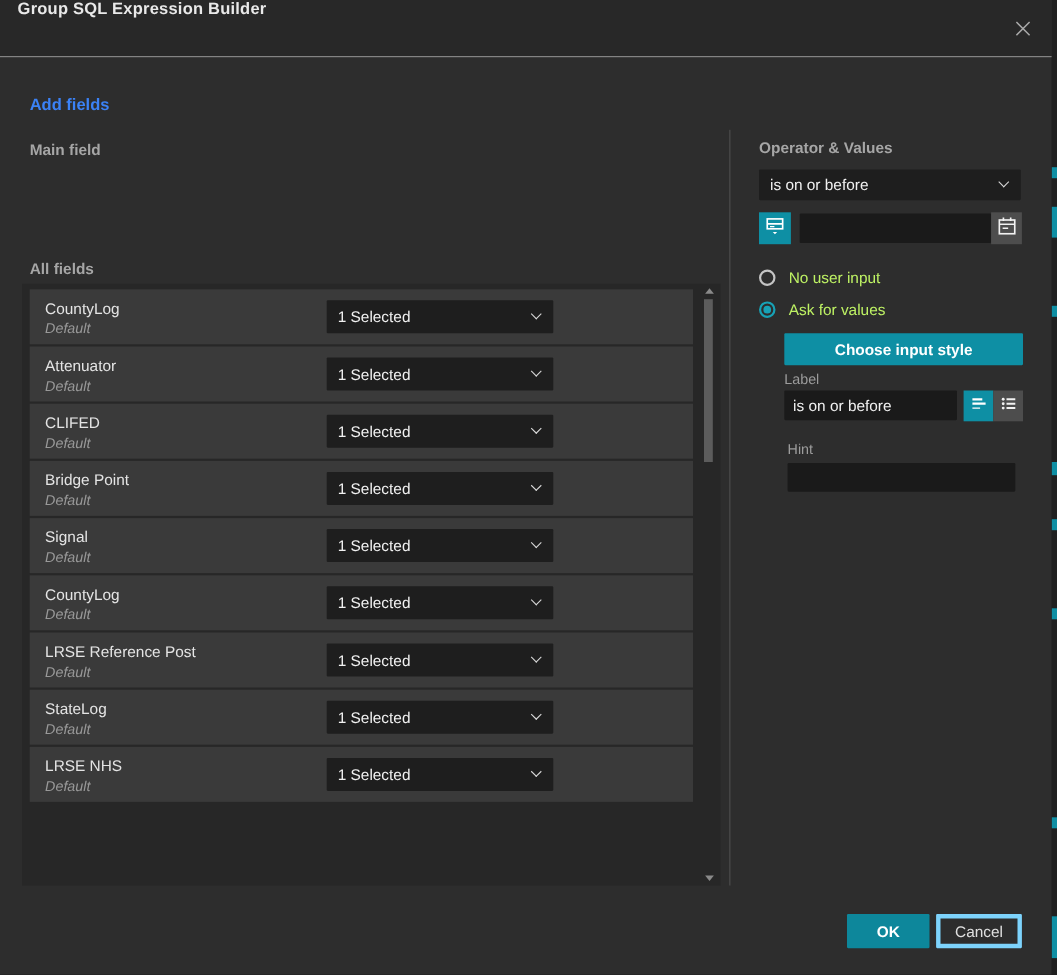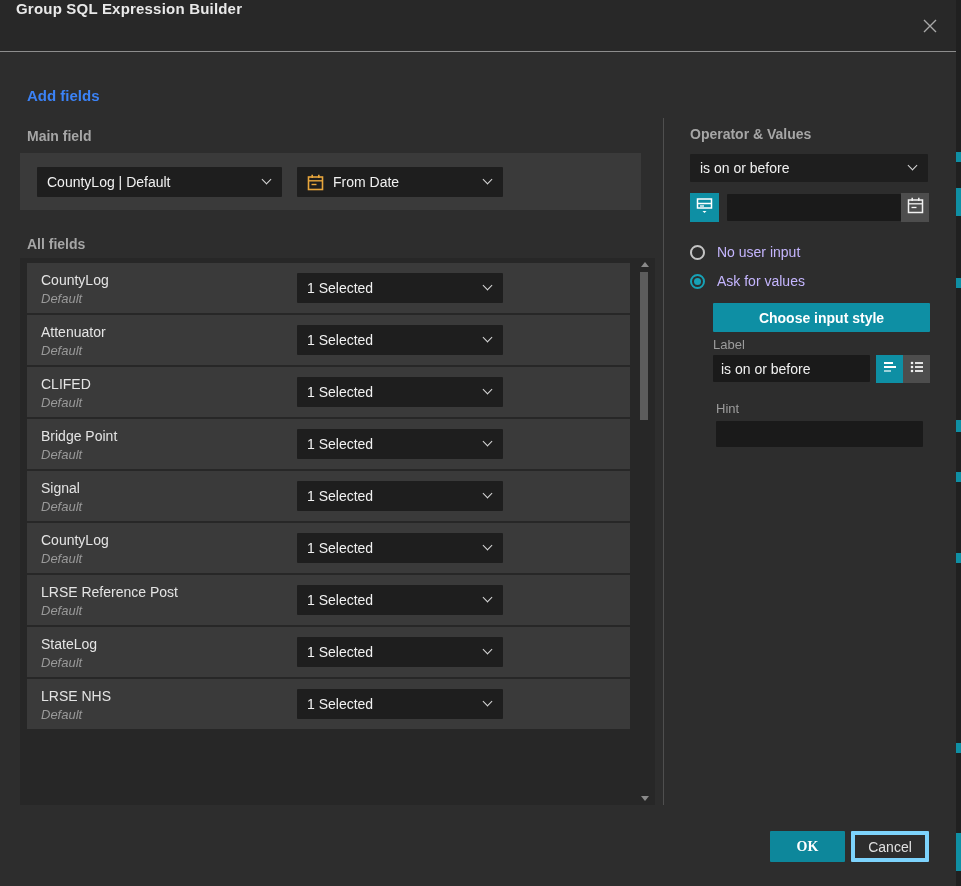--- a/index.html
+++ b/index.html
@@ -49,28 +49,28 @@
 
   
   .op-select { left:690px; top:154px; width:238px; height:28px; }
   .icon-btn { position:absolute; display:flex; align-items:center; justify-content:center; cursor:pointer; }
   .teal { background:#0e8fa4; }
   .gray { background:#4d4d4d; }
   .radio-row { position:absolute; left:690px; display:flex; align-items:center; gap:12px; cursor:pointer; }
   .radio { width:15px; height:15px; border-radius:50%; border:2px solid #c4c4c4; position:relative; flex:0 0 auto; }
   .radio.selected { border-color:#17a2b6; }
   .radio.selected::after { content:''; position:absolute; inset:2px; border-radius:50%; background:#17a2b6; }
-  .radio-label { font-size:14px; color:#c4b5fd; }
+  .radio-label { font-size:14px; color:#bef264; }
   .btn { position:absolute; display:flex; align-items:center; justify-content:center; font-size:14px;
          cursor:pointer; color:#ffffff; border-radius:1px; }
   .choose-btn { left:713px; top:303px; width:217px; height:29px; background:#0e8fa4; font-weight:700; }
   .small-lbl { position:absolute; font-size:13px; color:#9c9c9c; }
 
   
-  .ok-btn { left:770px; top:831px; width:75px; height:31px; background:#0d879b; font-weight:700;font-family:Liberation Serif, serif; }
+  .ok-btn { left:770px; top:831px; width:75px; height:31px; background:#0d879b; font-weight:700; }
   .cancel-btn { left:851px; top:831px; width:78px; height:31px; background:transparent;
                 border:4px solid #7dd3fc; color:#e0e0e0; }
 
   
   .bg-strip { position:absolute; left:956px; top:0; width:5px; height:886px; background:#202020; }
   .bg-strip .frag { position:absolute; left:0; width:5px; background:#0f8fa4; }
 </style>
 </head>
 <body>
 
@@ -92,39 +92,20 @@
     <span class="close-btn">
       <svg width="18" height="18" viewBox="0 0 18 18">
           <path d="M3 3 L15 15 M15 3 L3 15" stroke="#a8a8a8" stroke-width="1.4"></path>
         </svg>
     </span>
   </div>
 
   <div class="h-add-fields">Add fields</div>
 
   <div class="sec-label" style="left:27px;top:128px">Main field</div>
-  <div class="main-field-box">
-    <div class="select" style="left:17px;top:14px;width:245px;height:30px">
-      <span>CountyLog | Default</span>
-      <span class="chev"></span>
-    </div>
-    <div class="select" style="left:277px;top:14px;width:206px;height:30px">
-      <span style="margin-right:9px;display:flex">
-        <svg width="17" height="17" viewBox="0 0 17 17">
-            <rect x="1.5" y="3" width="14" height="12.5" fill="none" stroke="#e8a63c" stroke-width="1.6"></rect>
-            <line x1="1.5" y1="6.8" x2="15.5" y2="6.8" stroke="#e8a63c" stroke-width="1.4"></line>
-            <line x1="5.2" y1="0.8" x2="5.2" y2="4" stroke="#e8a63c" stroke-width="1.6"></line>
-            <line x1="11.8" y1="0.8" x2="11.8" y2="4" stroke="#e8a63c" stroke-width="1.6"></line>
-            <line x1="4.5" y1="10.5" x2="9.5" y2="10.5" stroke="#e8a63c" stroke-width="1.4"></line>
-          </svg>
-      </span>
-      <span>From Date</span>
-      <span class="chev"></span>
-    </div>
-  </div>
 
   <div class="sec-label" style="left:27px;top:236px">All fields</div>
   <div class="list">
     <div class="scrollbar">
       <div class="sb-arrow-up"></div>
       <div class="sb-thumb"></div>
       <div class="sb-arrow-down"></div>
     </div>
 
     <div class="field-row">

